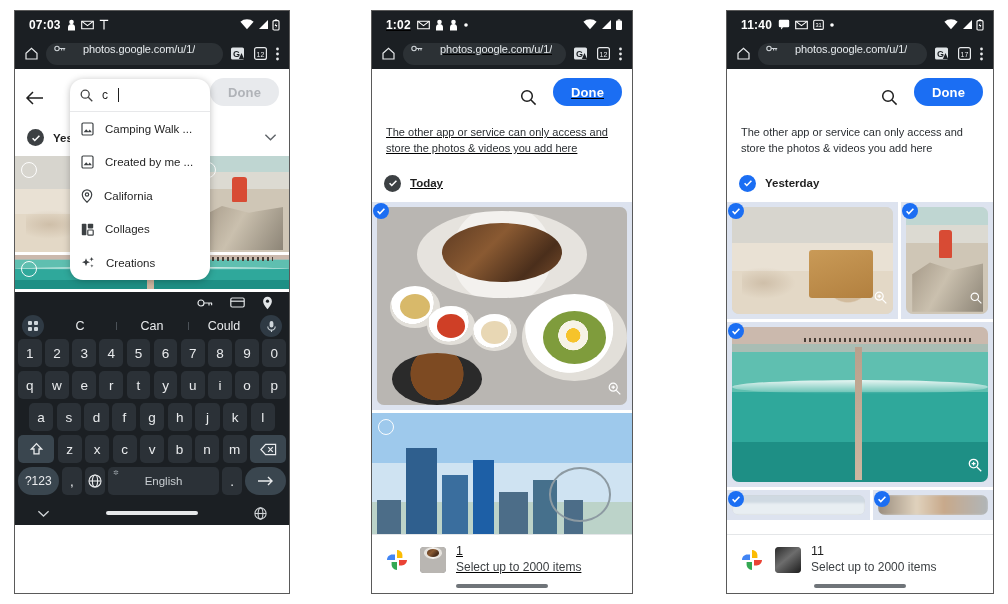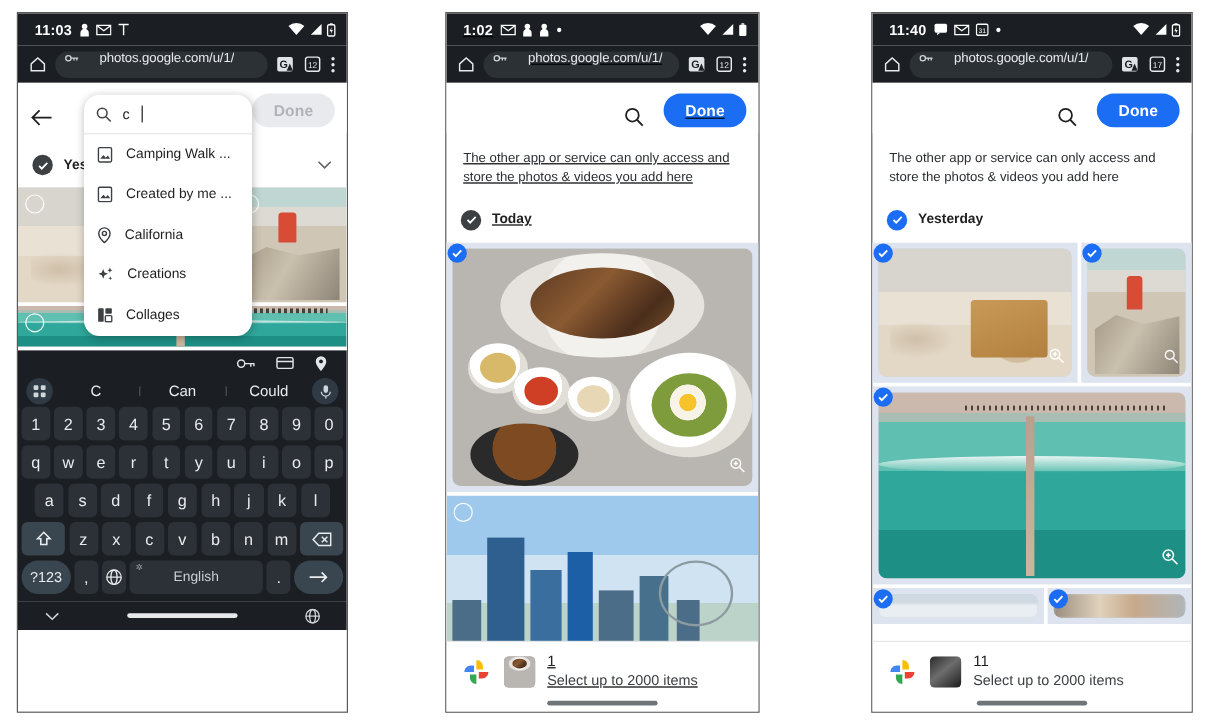--- a/index.html
+++ b/index.html
@@ -291,21 +291,21 @@
   .nb-home { width: 92px; height: 3.2px; background: #e6e8ea; border-radius: 2px; }
 </style>
 </head>
 <body>
 
 <div class="stage">
 
 <div class="phone" id="phone1">
 
   <div class="statusbar">
-    <span class="sb-time">11:03</span>
+    <span class="sb-time">07:03</span>
     <span class="sb-left-icons">
       <span class="ic">
             <svg width="9" height="12" viewBox="0 0 9 12">
               <circle cx="4.5" cy="3" r="2.3" fill="#fff"></circle>
               <path d="M1 11.5v-3a3.5 3.5 0 017 0v3z" fill="#fff"></path>
             </svg>
           </span>
       <span class="ic">
             <svg width="13" height="10" viewBox="0 0 13 10">
               <path d="M.7 1.2h11.6v7.6H.7z" fill="none" stroke="#fff" stroke-width="1.1"></path>
@@ -601,37 +601,37 @@
       <span class="ic">
             <svg width="12" height="14" viewBox="0 0 12 14">
               <path d="M6 .9c2.6 0 4.7 2.1 4.7 4.7 0 3.5-4.7 7.6-4.7 7.6S1.3 9.1 1.3 5.6C1.3 3 3.4.9 6 .9z" fill="none" stroke="#3c4043" stroke-width="1.2"></path>
               <circle cx="6" cy="5.5" r="1.7" fill="none" stroke="#3c4043" stroke-width="1.2"></circle>
             </svg>
           </span>
       <span class="sug-label">California</span>
     </div>
     <div class="sug">
       <span class="ic">
+            <svg width="13" height="13" viewBox="0 0 13 13">
+              <rect x=".8" y=".8" width="4.6" height="11.4" rx=".8" fill="#3c4043"></rect>
+              <rect x="6.8" y=".8" width="5.4" height="4.6" rx=".8" fill="#3c4043"></rect>
+              <rect x="6.8" y="7" width="5.4" height="5.2" rx=".8" fill="none" stroke="#3c4043" stroke-width="1.2"></rect>
+            </svg>
+          </span>
+      <span class="sug-label">Collages</span>
+    </div>
+    <div class="sug">
+      <span class="ic">
             <svg width="14" height="14" viewBox="0 0 14 14">
               <path d="M5 2.2l1.1 2.9 2.9 1.1-2.9 1.1L5 10.2 3.9 7.3 1 6.2l2.9-1.1z" fill="#3c4043"></path>
               <path d="M10.6 1l.6 1.6 1.6.6-1.6.6-.6 1.6-.6-1.6-1.6-.6 1.6-.6z" fill="#3c4043"></path>
               <path d="M10.9 8.2l.45 1.2 1.2.45-1.2.45-.45 1.2-.45-1.2-1.2-.45 1.2-.45z" fill="#3c4043"></path>
             </svg>
           </span>
       <span class="sug-label">Creations</span>
-    </div>
-    <div class="sug">
-      <span class="ic">
-            <svg width="13" height="13" viewBox="0 0 13 13">
-              <rect x=".8" y=".8" width="4.6" height="11.4" rx=".8" fill="#3c4043"></rect>
-              <rect x="6.8" y=".8" width="5.4" height="4.6" rx=".8" fill="#3c4043"></rect>
-              <rect x="6.8" y="7" width="5.4" height="5.2" rx=".8" fill="none" stroke="#3c4043" stroke-width="1.2"></rect>
-            </svg>
-          </span>
-      <span class="sug-label">Collages</span>
     </div>
   </div>
 </div>
 
 <div class="phone" id="phone2">
   <div class="statusbar">
     <span class="sb-time">1:02</span>
     <span class="sb-left-icons">
       <span class="ic">
             <svg width="13" height="10" viewBox="0 0 13 10">

